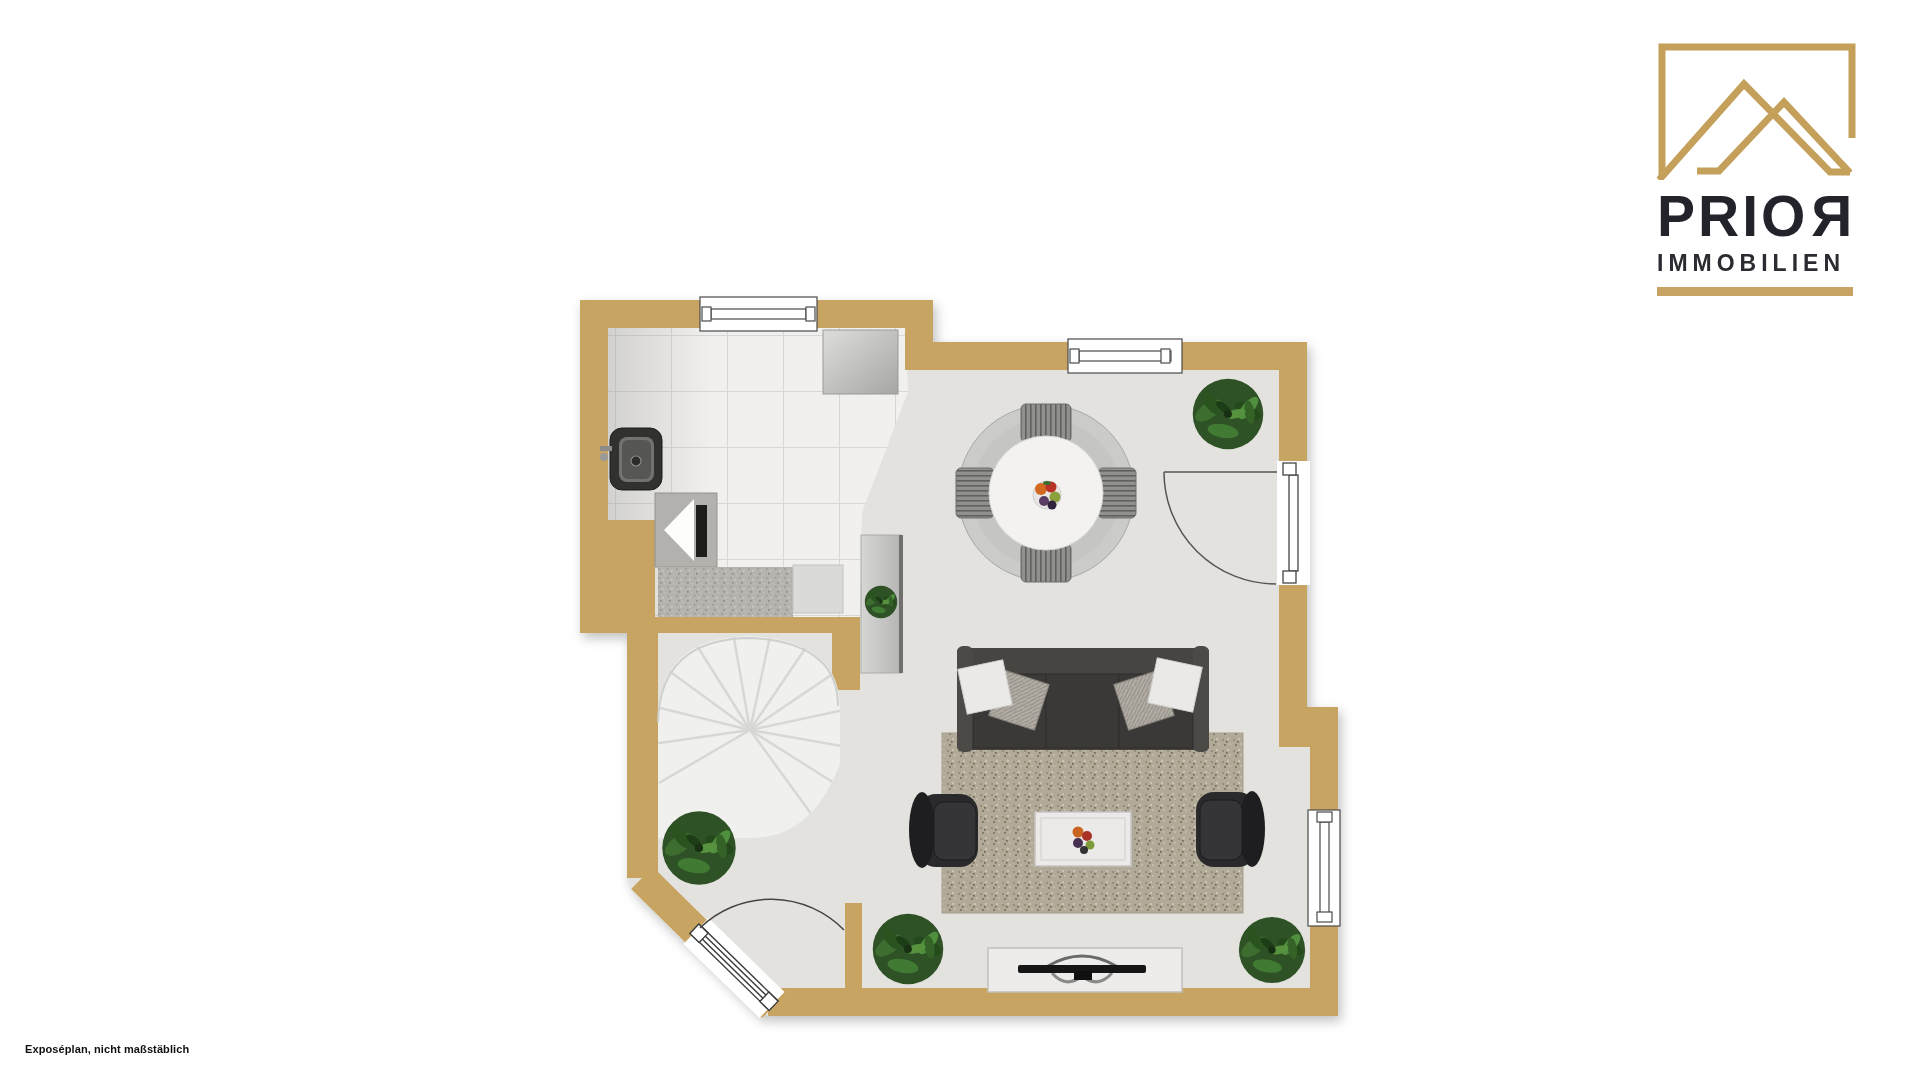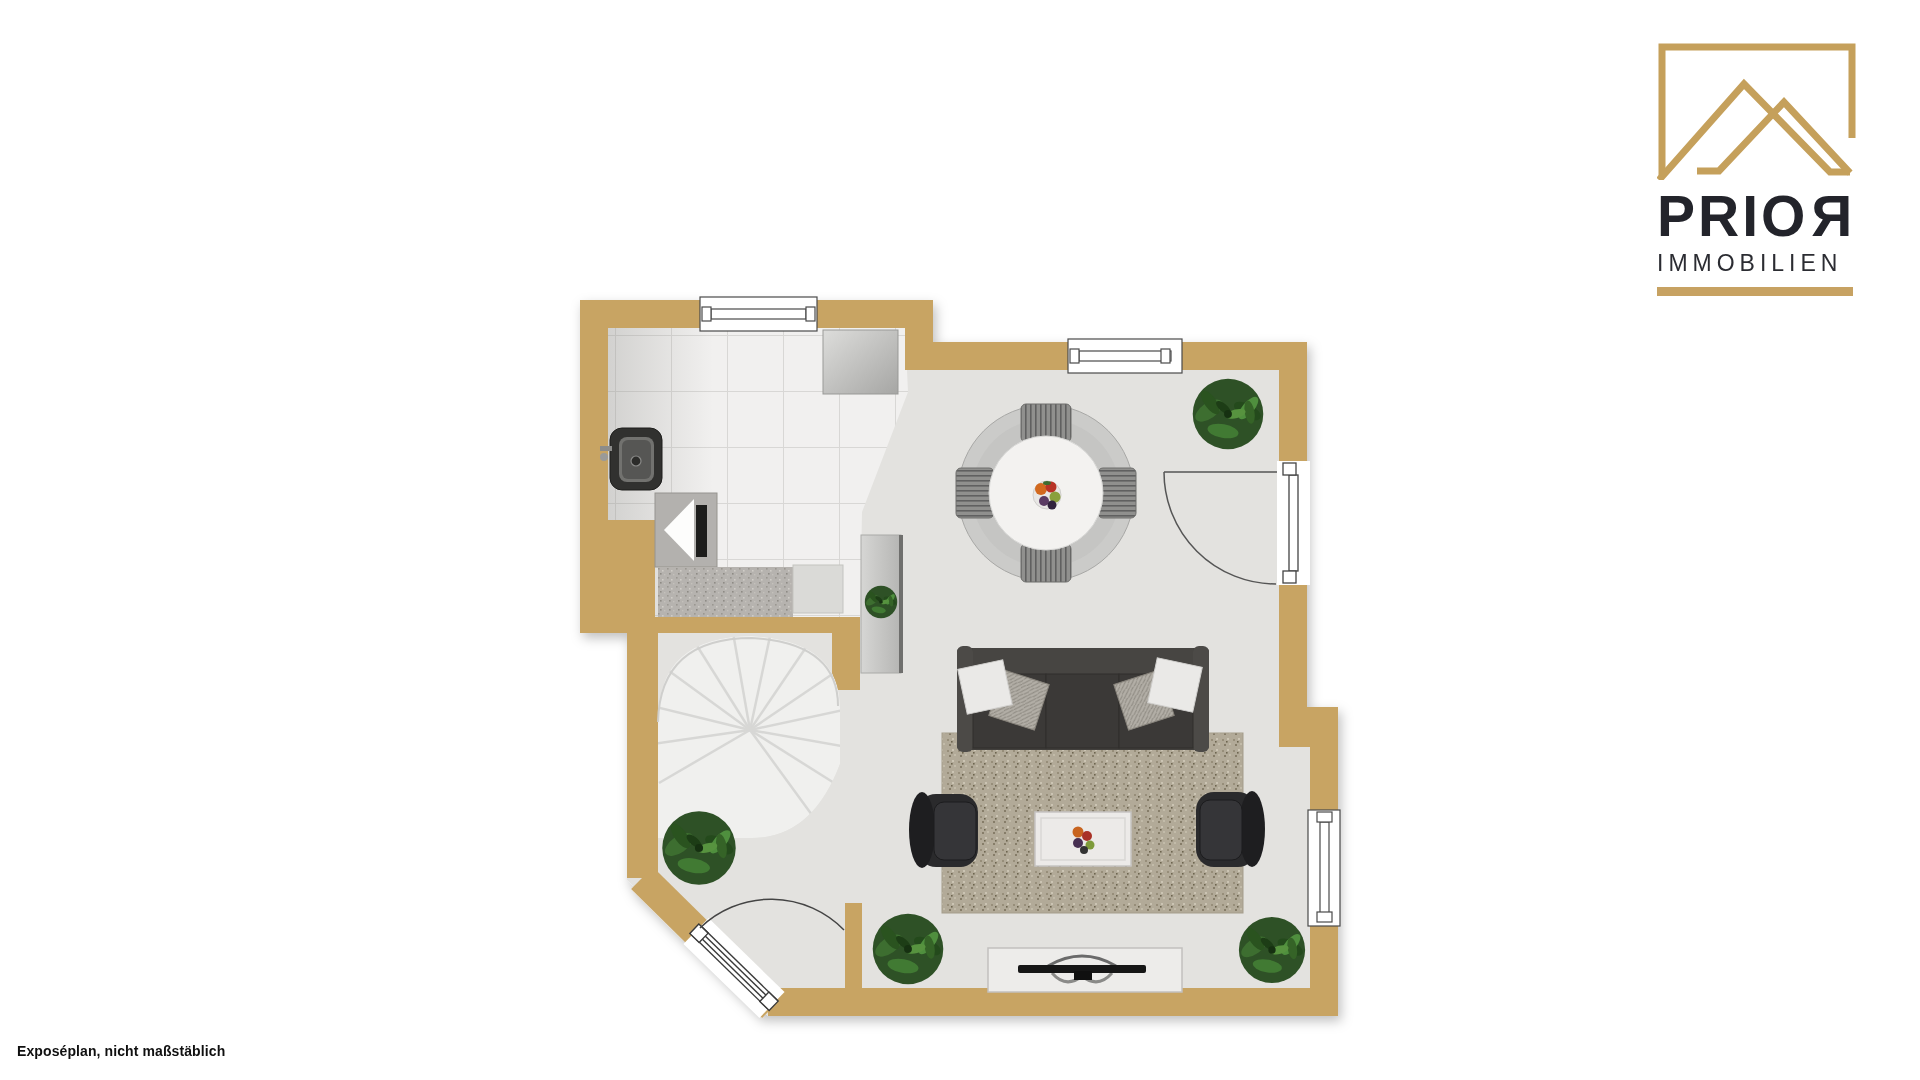--- a/index.html
+++ b/index.html
@@ -14,24 +14,24 @@
   *{margin:0;padding:0;box-sizing:border-box;}
   html,body{width:1920px;height:1080px;overflow:hidden;background:var(--outside);
     font-family:"Liberation Sans", sans-serif;}
   .stage{position:relative;width:1920px;height:1080px;background:var(--outside);}
   .plan-svg{position:absolute;left:0;top:0;}
   .logo{position:absolute;left:1657px;top:40px;width:200px;text-align:left;}
   .logo-mark{display:block;}
   .brand{margin-top:8px;font-size:57px;font-weight:700;letter-spacing:3px;
     color:var(--logo-text);line-height:1;white-space:nowrap;}
   .brand .mirrored{display:inline-block;transform:scaleX(-1);}
-  .brand-sub{margin-top:7px;font-size:23px;font-weight:400;letter-spacing:5px;
+  .brand-sub{margin-top:7px;font-size:23px;font-weight:700;letter-spacing:5px;
     color:#2b2c32;line-height:1;white-space:nowrap;}
   .brand-bar{margin-top:12px;width:196px;height:9px;background:var(--gold);}
-  .caption{position:absolute;left:17px;top:1043px;font-size:14px;font-weight:700;
+  .caption{position:absolute;left:25px;top:1043px;font-size:11px;font-weight:700;
     color:var(--caption-text);letter-spacing:0.1px;}
 </style>
 </head>
 <body>
 
 <div class="stage">
 
   <svg class="plan-svg" width="1920" height="1080" viewBox="0 0 1920 1080">
     <defs>
       <filter id="soft" x="-10%" y="-10%" width="120%" height="120%">

